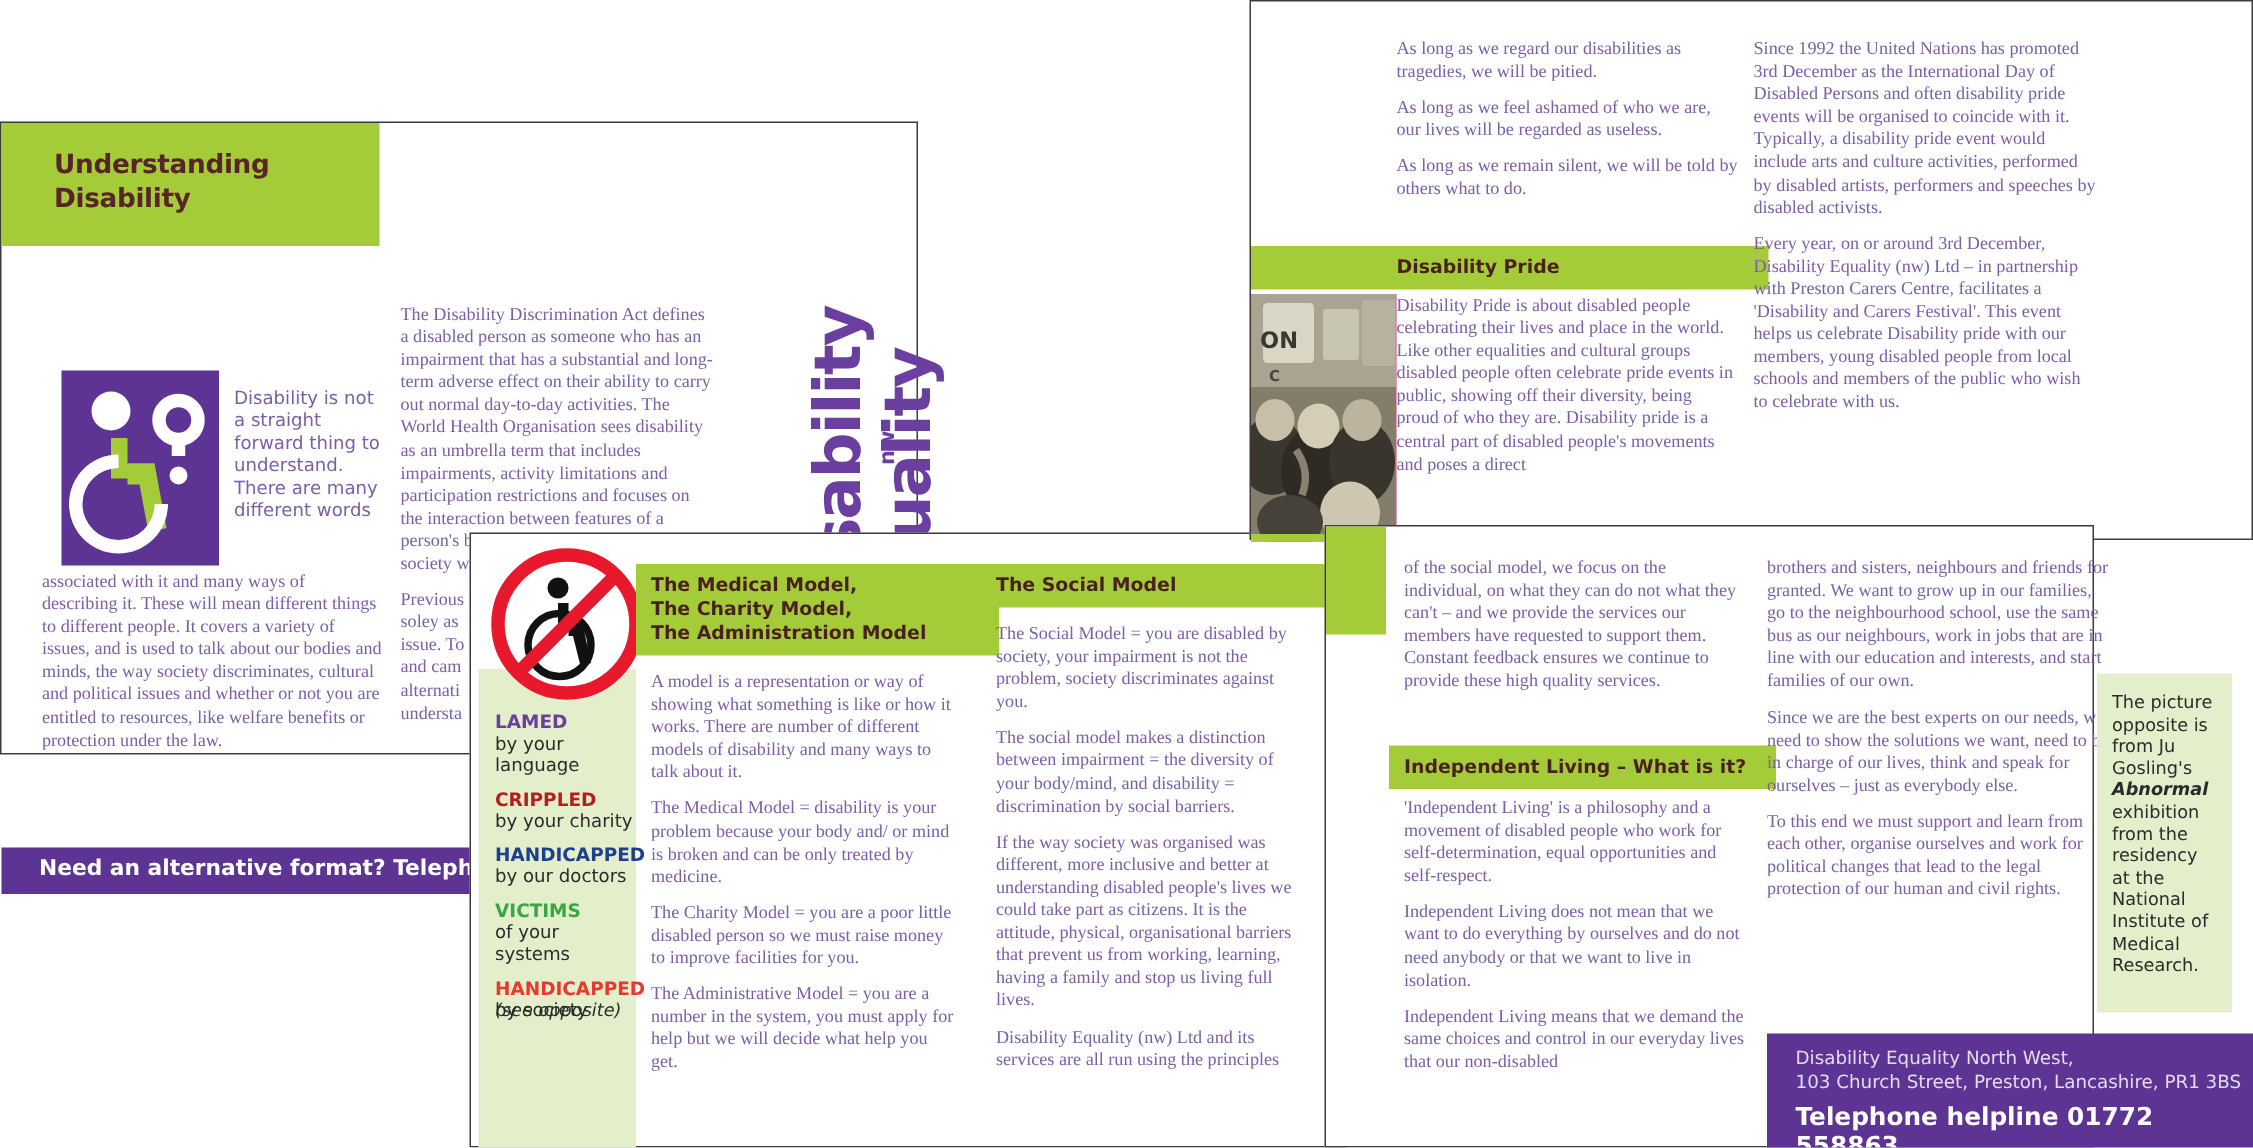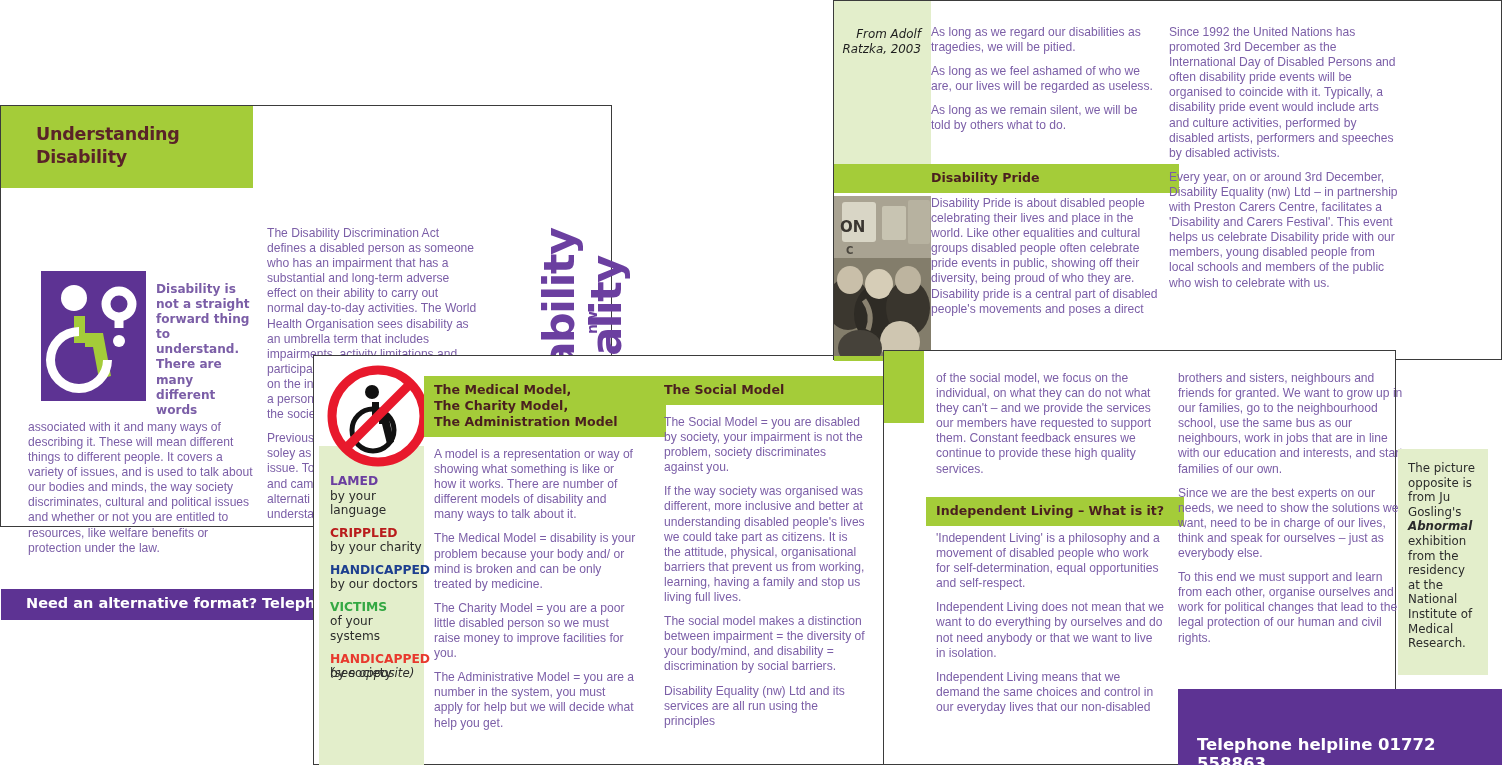--- a/index.html
+++ b/index.html
@@ -7,32 +7,32 @@
     width:1502px;height:765px;position:relative;overflow:hidden;
     font-family:"DejaVu Sans","Liberation Sans",sans-serif;
     -webkit-font-smoothing:antialiased;
   }
   .panel{position:absolute;background:#ffffff;box-sizing:border-box;}
   .bordered{border:1px solid #3b3b3b;}
 
   
   .body-text{
     color:#7b5ea7;font-size:12.1px;line-height:15.1px;
-    font-family:Liberation Sans, sans-serif;
+    font-family:Liberation Serif, serif;
   }
   .body-text p{margin:0 0 9px 0;}
   .body-text p:last-child{margin-bottom:0;}
 
   .green-head{
     background:#a4cc39;color:#4a1f1f;font-weight:bold;
     font-size:12.6px;line-height:16px;padding:6px 10px 7px 10px;
   }
 
   
-  #left-panel{left:0;top:105px;width:612px;height:422px;padding-left:28px;}
+  #left-panel{left:0;top:81px;width:612px;height:422px;padding-left:28px;}
   #left-green-head{
     position:absolute;left:0;top:0;width:252px;height:82px;background:#a4cc39;
   }
   #left-green-head .t{
     position:absolute;left:35px;top:17px;color:#5a2328;
     font-weight:bold;font-size:17.5px;line-height:23px;letter-spacing:-0.2px;
   }
   #wheel-logo{position:absolute;left:40px;top:165px;width:105px;height:130px;background:#5d3393;}
   #left-col-a{position:absolute;left:27px;top:176px;width:228px;}
   #left-col-a .indent{min-height:120px;}
@@ -141,21 +141,21 @@
       <path d="M44 62 L62 62 L70 105 L58 108 L52 76 L44 76 Z" fill="#a4cc39"></path>
       <path d="M38 56 a33 33 0 1 0 33 33 l-9 0 a24 24 0 1 1 -24 -24 Z" fill="#ffffff"></path>
       <circle cx="78" cy="33" r="13" fill="none" stroke="#ffffff" stroke-width="9"></circle>
       <path d="M78 44 L78 57" stroke="#ffffff" stroke-width="9" fill="none"></path>
       <circle cx="78" cy="70" r="6" fill="#ffffff"></circle>
     </svg>
   </div>
 
   <div id="left-col-a">
     <div class="indent">
-      <div class="ind-txt" style="margin-left:128px;font-weight:bold;">Disability is not a straight forward thing to understand. There are many different words</div>
+      <div class="ind-txt" style="margin-left:128px;">Disability is not a straight forward thing to understand. There are many different words</div>
     </div>
     <div class="body-text" style="margin-top:2px;">associated with it and many ways of describing it. These will mean different things to different people. It covers a variety of issues, and is used to talk about our bodies and minds, the way society discriminates, cultural and political issues and whether or not you are entitled to resources, like welfare benefits or protection under the law.</div>
   </div>
 
   <div id="left-col-b" class="body-text">
     <p>The Disability Discrimination Act defines a disabled person as someone who has an impairment that has a substantial and long-term adverse effect on their ability to carry out normal day-to-day activities. The World Health Organisation sees disability as an umbrella term that includes impairments, activity limitations and participation restrictions and focuses on the interaction between features of a person's body / mind and those of the society where they live.</p>
     <p style="white-space:pre-line;">Previous
 soley as
 issue. To
 and cam
@@ -224,35 +224,29 @@
       <p>The Medical Model = disability is your problem because your body and/ or mind is broken and can be only treated by medicine.</p>
       <p>The Charity Model = you are a poor little disabled person so we must raise money to improve facilities for you.</p>
       <p>The Administrative Model = you are a number in the system, you must apply for help but we will decide what help you get.</p>
     </div>
   </div>
 
   <div id="mid-col-social">
     <div class="green-head" id="mid-social-head">The Social Model</div>
     <div class="body-text" id="mid-social-body">
       <p>The Social Model = you are disabled by society, your impairment is not the problem, society discriminates against you.</p>
+      <p>The social model makes a distinction between impairment = the diversity of your body/mind, and disability = discrimination by social barriers.</p>
       <p>If the way society was organised was different, more inclusive and better at understanding disabled people's lives we could take part as citizens. It is the attitude, physical, organisational barriers that prevent us from working, learning, having a family and stop us living full lives.</p>
-      <p>The social model makes a distinction between impairment = the diversity of your body/mind, and disability = discrimination by social barriers.</p>
       <p>Disability Equality (nw) Ltd and its services are all run using the principles</p>
     </div>
   </div>
 </div>
 
 <div class="panel bordered" id="tr-panel">
 
-  <div id="quote-box">
-    <div id="quote-text">
-      <span>From Adolf</span><br>
-      <span>Ratzka, 2003</span>
-    </div>
-  </div>
 
   <div id="tr-col1" class="body-text">
     <p>As long as we regard our disabilities as tragedies, we will be pitied.</p>
     <p>As long as we feel ashamed of who we are, our lives will be regarded as useless.</p>
     <p>As long as we remain silent, we will be told by others what to do.</p>
   </div>
 
   <div class="green-head" id="pride-head">
     <span style="margin-left:87px;display:inline-block;">Disability Pride</span>
   </div>
@@ -312,15 +306,19 @@
     <p>To this end we must support and learn from each other, organise ourselves and work for political changes that lead to the legal protection of our human and civil rights.</p>
   </div>
 
   <div id="picture-note-box">
     <div id="picture-note">
       <span>The picture opposite is from Ju Gosling's </span><b>Abnormal</b><span> exhibition from the residency at the National Institute of Medical Research.</span>
     </div>
   </div>
 
   <div id="footer-purple">
+    <div id="footer-addr">
+      <span>Disability Equality North West,</span><br>
+      <span>103 Church Street, Preston, Lancashire, PR1 3BS</span>
+    </div>
     <div id="footer-phone">Telephone helpline 01772 558863</div>
   </div>
 </div>
 
 </body></html>

